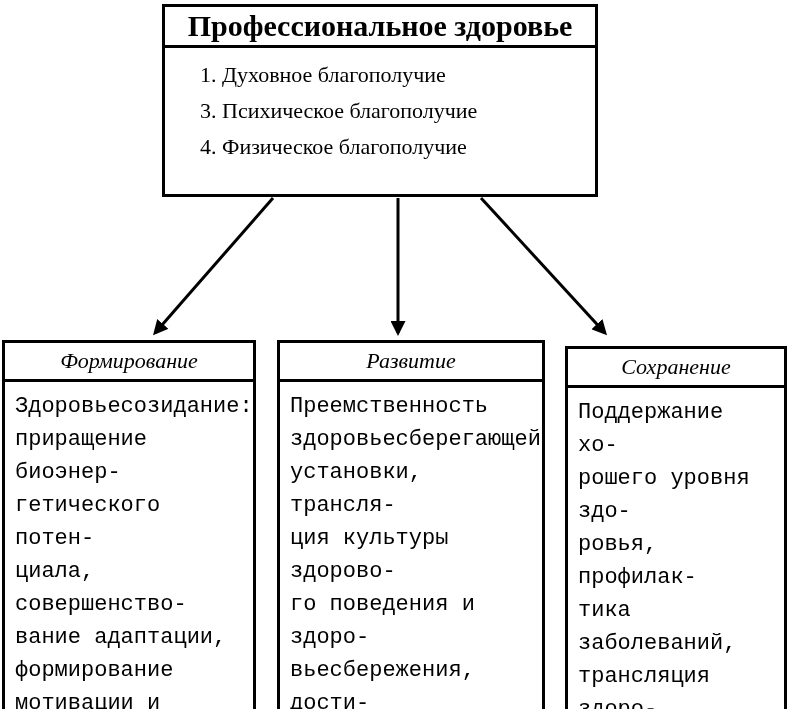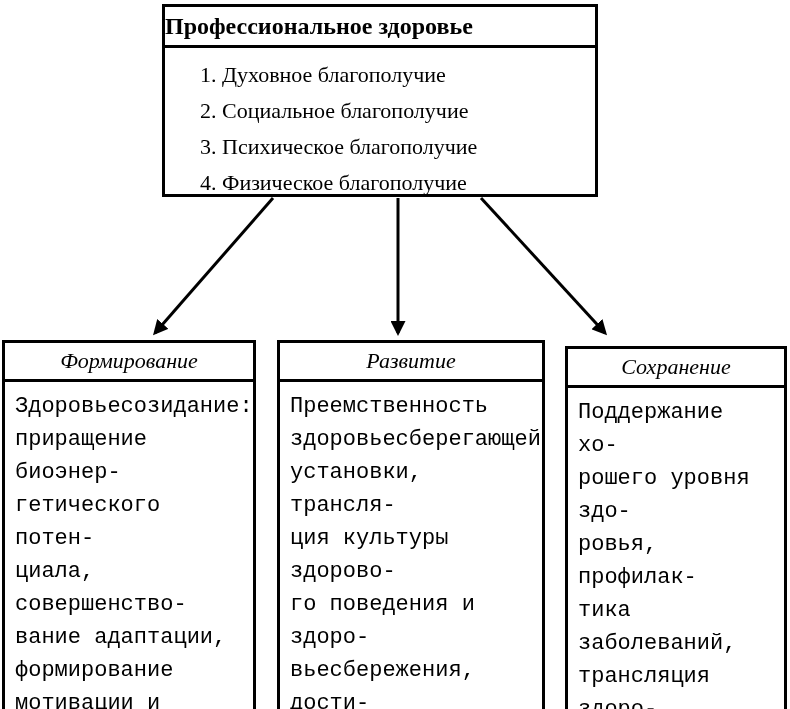--- a/index.html
+++ b/index.html
@@ -25,23 +25,23 @@
   .top-box {
     left: 162px;
     top: 4px;
     width: 436px;
     height: 193px;
   }
   .top-box .title {
     border-bottom: 3px solid #000000;
     height: 38px;
     line-height: 38px;
-    text-align: left;
+    text-align: center;
     font-weight: bold;
-    font-size: 24px;
+    font-size: 30px;
   }
   .top-box .list {
     padding: 9px 10px 0 24px;
     font-size: 22px;
     margin-left: 11px;
   }
   .top-box .list .item {
     line-height: 36px;
     white-space: nowrap;
   }
@@ -74,21 +74,20 @@
 </style>
 </head>
 <body>
 
 <div class="canvas">
 
   <div class="box top-box">
     <div class="title">Профессиональное здоровье</div>
     <div class="list">
       <div class="item">1. Духовное благополучие</div>
-      <div class="item">2. Социальное благополучие</div>
       <div class="item">3. Психическое благополучие</div>
       <div class="item">4. Физическое благополучие</div>
     </div>
   </div>
 
   <svg class="arrows" viewBox="0 0 790 150" xmlns="http://www.w3.org/2000/svg">
     <defs>
       <marker id="ah" viewBox="0 0 10 10" refX="8" refY="5" markerWidth="5" markerHeight="5" orient="auto-start-reverse">
         <path d="M 0 0 L 10 5 L 0 10 z" fill="#000000"></path>
       </marker>

